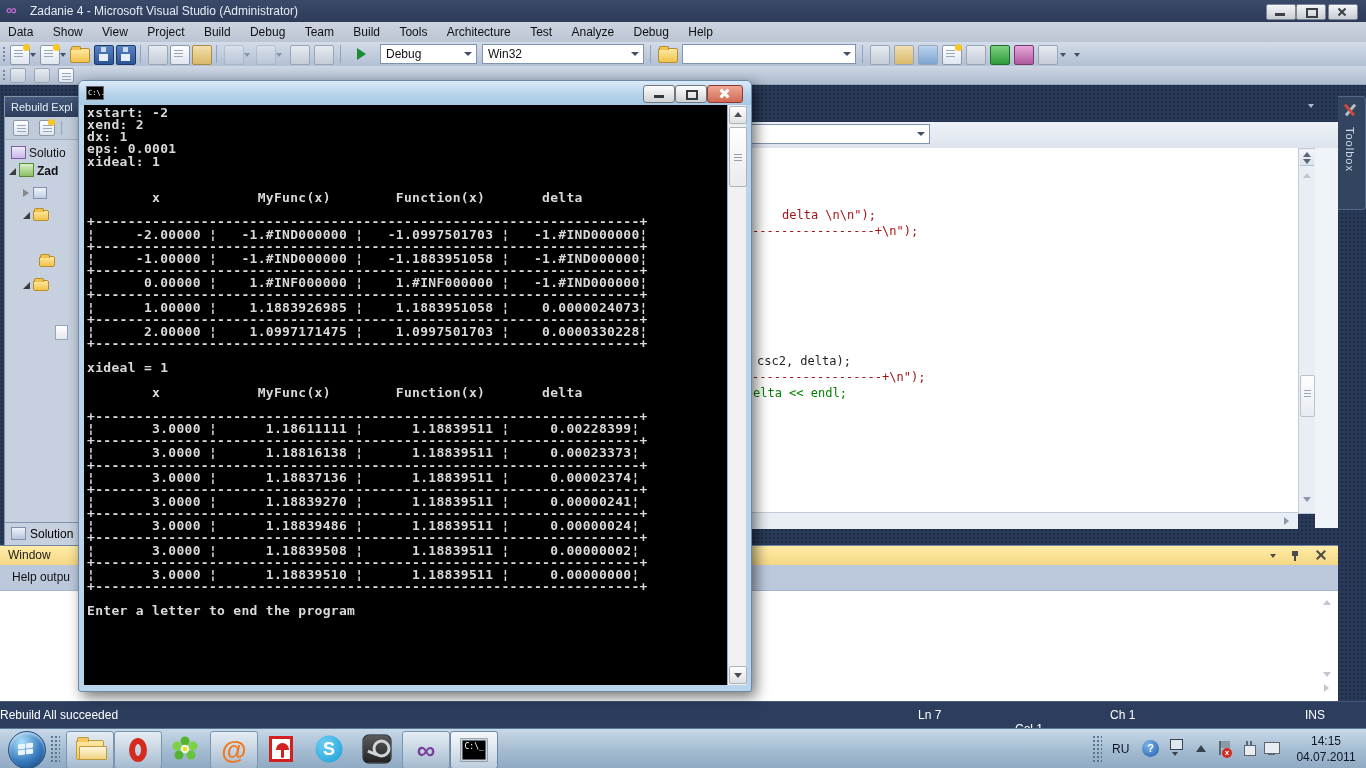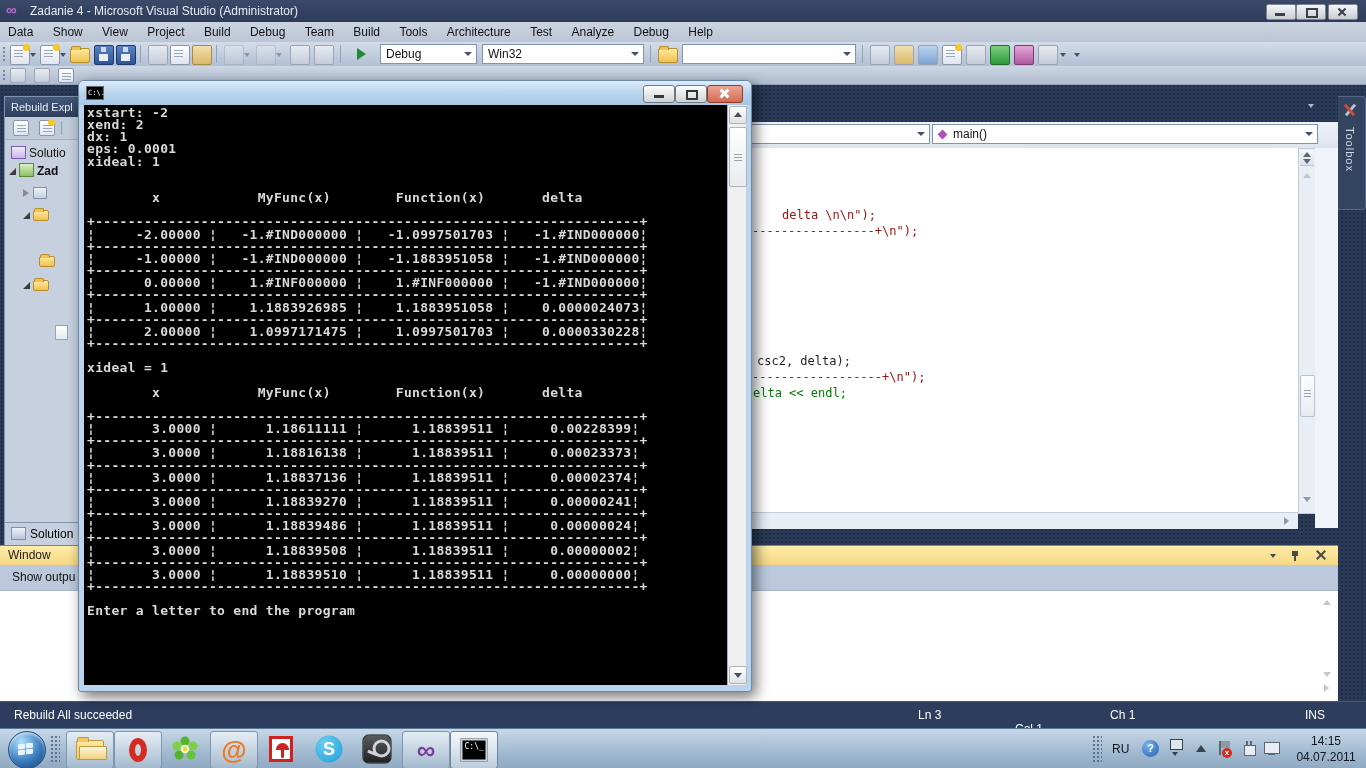--- a/index.html
+++ b/index.html
@@ -241,37 +241,32 @@
 </div>
 
 <div class="abs output">
   <div class="abs outtitle">
     <span style="padding-left:8px">Window</span>
     <span class="arrdown" style="position:absolute;right:62px;top:8px;border-top-color:#4a4a4a"></span>
     <span class="pin" style="right:38px;top:4px"></span>
     <span class="xicon" style="right:12px;top:4px"></span>
   </div>
   <div class="abs outrow">
-    <span style="padding-left:12px">Show outpu</span>
+    <span style="padding-left:12px">Help outpu</span>
   </div>
   <div class="abs" style="left:1320px;top:48px;width:16px;height:106px">
     <span class="sarrow-u" style="position:absolute;left:3px;top:6px;opacity:.55"></span>
     <span class="sarrow-d" style="position:absolute;left:3px;top:78px;opacity:.55"></span>
   </div>
   <span class="sarrow-r" style="position:absolute;left:1324px;top:138px;opacity:.55"></span>
 </div>
 
 <span class="arrdown" style="position:absolute;left:1308px;top:104px;border-top-color:#aeb9cc"></span>
 <div class="abs navbar">
   <div class="combo" style="left:100px;width:528px">
-    <span class="carrow"></span>
-  </div>
-  <div class="combo" style="left:632px;width:384px">
-    <span style="position:absolute;left:6px;top:6px;width:7px;height:7px;background:#b052b8;transform:rotate(45deg)"></span>
-    <span class="cval" style="left:20px">main()</span>
     <span class="carrow"></span>
   </div>
 </div>
 <div class="abs editor">
   <span class="codeline c-red" style="left:482px;top:60px">delta \n\n");</span>
   <span class="codeline c-red" style="left:452px;top:76px">-----------------+\n");</span>
   <span class="codeline c-blk" style="left:457px;top:206px">csc2, delta);</span>
   <span class="codeline c-red" style="left:452px;top:222px">------------------+\n");</span>
   <span class="codeline c-grn" style="left:453px;top:238px">elta &lt;&lt; endl;</span>
 </div>
@@ -289,22 +284,22 @@
 <div class="abs hscroll">
   <span class="sarrow-r" style="position:absolute;left:984px;top:4px"></span>
 </div>
 <div class="abs gutter"></div>
 <div class="abs tbox">
   <span class="hammer"></span>
   <span class="tboxtext">Toolbox</span>
 </div>
 
 <div class="abs statusbar">
-  <span class="abs" style="left:14px;top:6px">Rebuild All succeeded</span>
-  <span class="abs" style="left:918px;top:6px">Ln 3</span>
+  <span class="abs" style="left:0;top:6px">Rebuild All succeeded</span>
+  <span class="abs" style="left:918px;top:6px">Ln 7</span>
   <span class="abs" style="left:1015px;top:20px">Col 1</span>
   <span class="abs" style="left:1110px;top:6px">Ch 1</span>
   <span class="abs" style="left:1305px;top:6px">INS</span>
 </div>
 
 <div class="abs cmdwin">
   <div class="abs cmdtitle">
     <span class="abs cmdicon">C:\.</span>
     <span class="abs" style="left:30px;top:23px">C:\Windows\system32\cmd.exe</span>
     <span class="abs cbtn" style="right:76px;width:30px">

